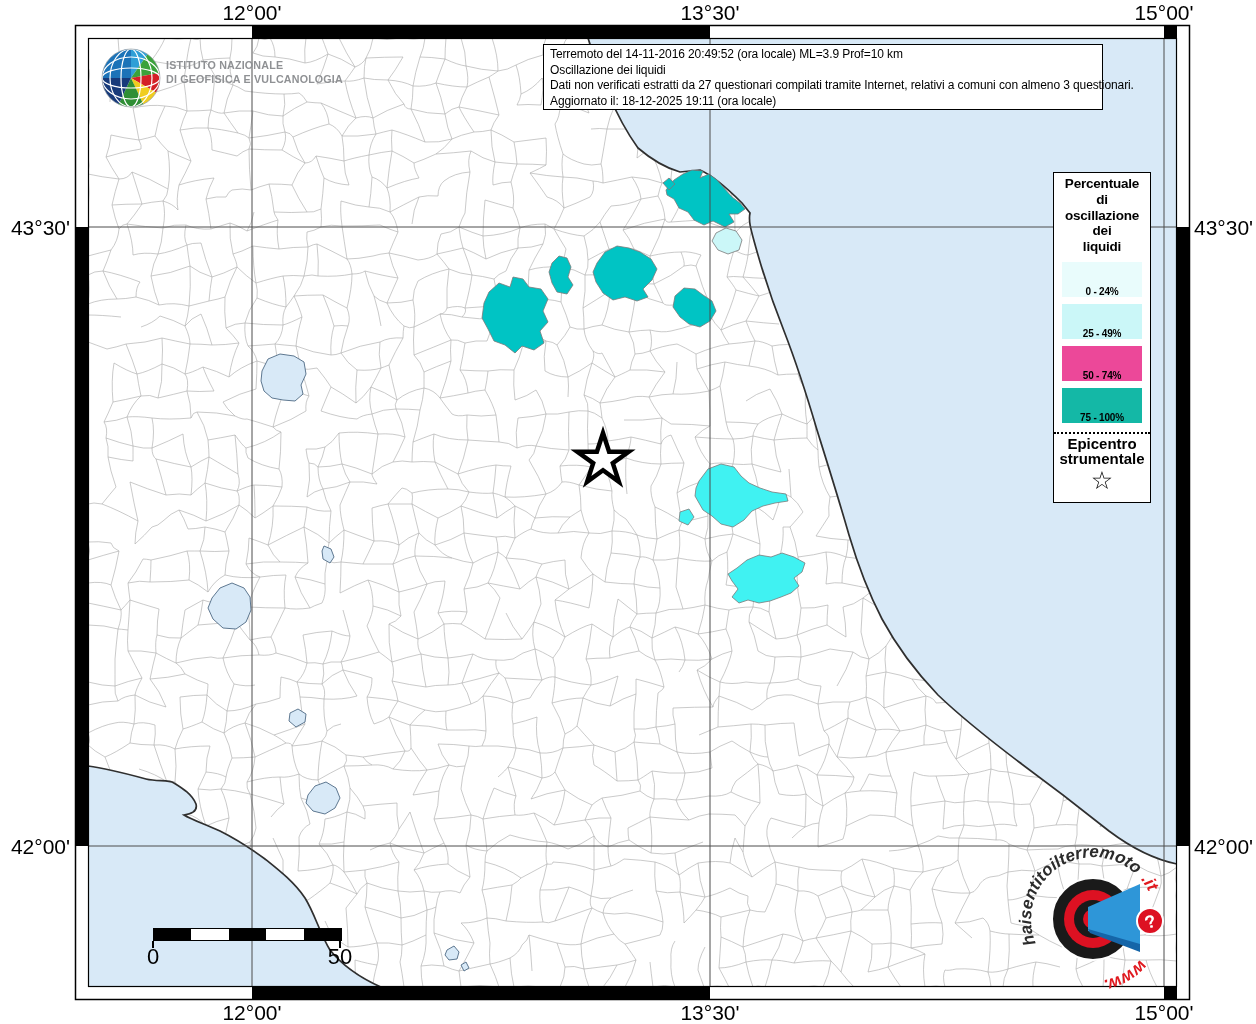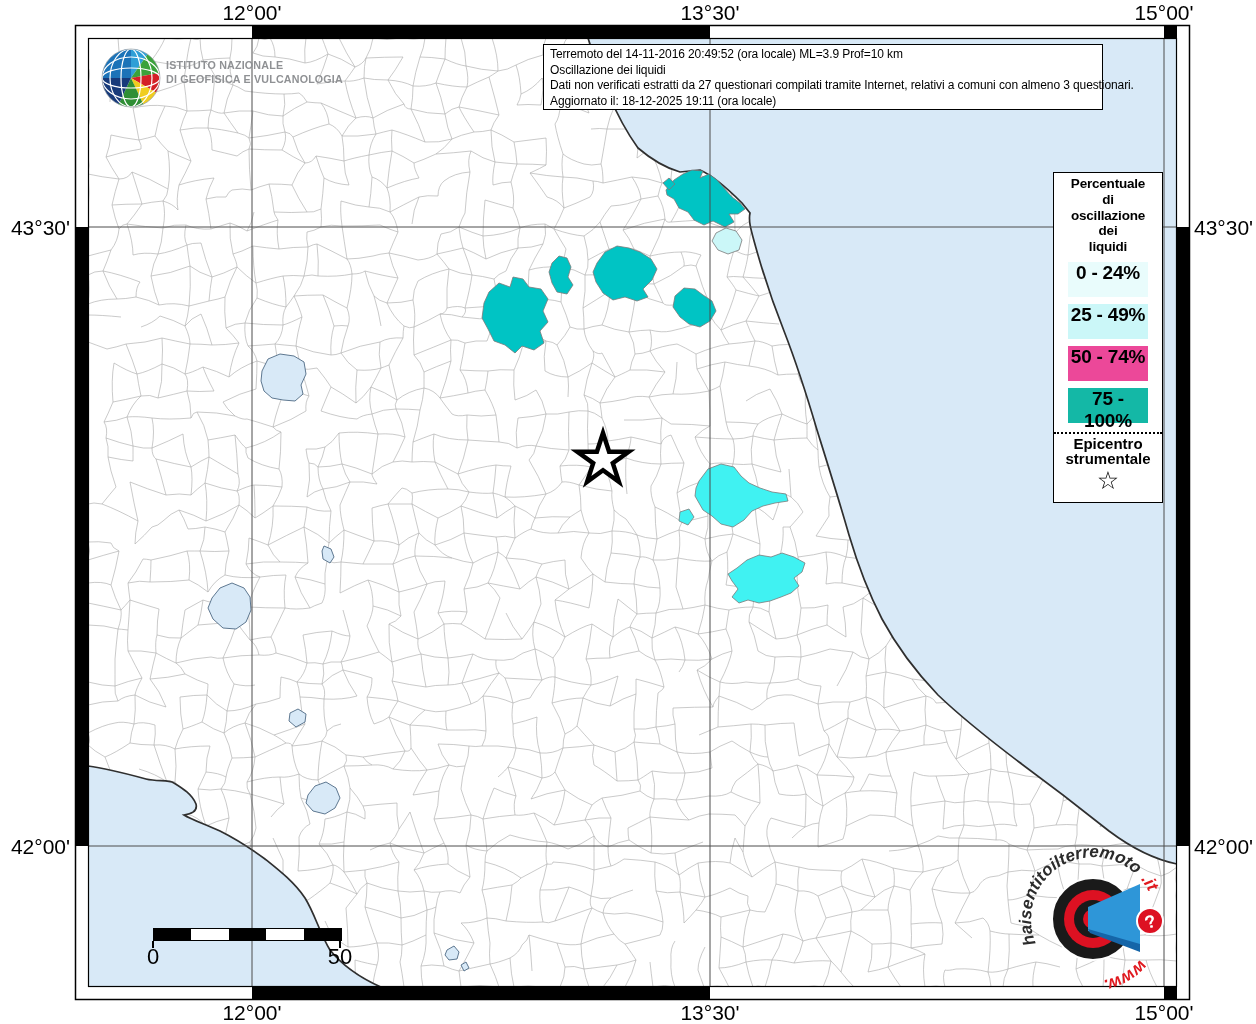--- a/index.html
+++ b/index.html
@@ -4,25 +4,25 @@
 <style>
   html,body{margin:0;padding:0;background:#fff;}
   .stage{position:relative;width:1256px;height:1024px;background:#fff;overflow:hidden;
          font-family:"Liberation Sans",sans-serif;color:#000;}
   .stage svg.base{position:absolute;left:0;top:0;}
   .axis-label{position:absolute;font-size:21px;transform:translateX(-50%);white-space:nowrap;}
   .axis-label.side{transform:none;}
   .info-box{position:absolute;left:543px;top:44px;width:560px;height:66px;background:#fff;
             border:1.4px solid #000;box-sizing:border-box;padding:2px 6px;font-size:12px;
             line-height:15.6px;letter-spacing:-0.1px;white-space:nowrap;}
-  .legend{position:absolute;left:1053px;top:172px;width:110px;height:331px;background:#fff;
+  .legend{position:absolute;left:1053px;top:172px;width:98px;height:331px;background:#fff;
           border:1.4px solid #000;box-sizing:border-box;text-align:center;font-weight:bold;}
   .legend-title{margin-top:3px;font-size:13.5px;line-height:15.8px;letter-spacing:-0.2px;}
-  .legend-swatch{width:80px;height:35px;margin:7px auto 0;display:flex;align-items:flex-start;
-                 justify-content:center;font-size:19px;letter-spacing:-0.2px;}
+  .legend-swatch{width:80px;height:35px;margin:7px auto 0;display:flex;align-items:flex-end;
+                 justify-content:center;font-size:10px;letter-spacing:-0.2px;}
   .legend-divider{margin-top:9px;border-top:2px dotted #000;height:0;}
   .legend-epi{margin-top:2px;font-size:15px;line-height:15.5px;}
   .legend-star{font-size:25px;line-height:26px;font-weight:normal;}
   .ingv-text{position:absolute;left:166px;top:59px;font-size:11.5px;font-weight:bold;
              color:#8f9194;line-height:13.5px;letter-spacing:.2px;transform:scaleX(.93);
              transform-origin:left top;white-space:nowrap;}
   .km-label{position:absolute;left:153px;top:884px;width:187px;text-align:center;font-size:30px;}
   .scalebar{position:absolute;left:153px;top:928px;width:187px;height:11px;border:1.5px solid #000;
             box-sizing:content-box;display:flex;}
   .scalebar span{flex:1;}

